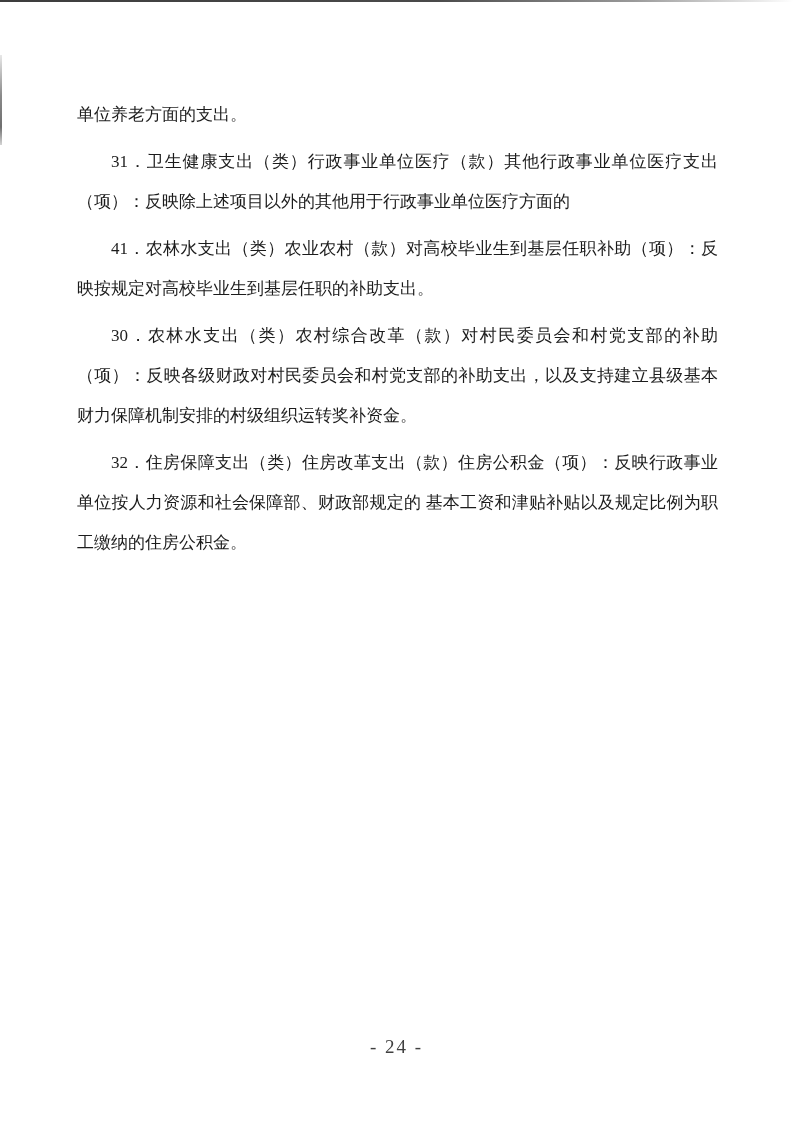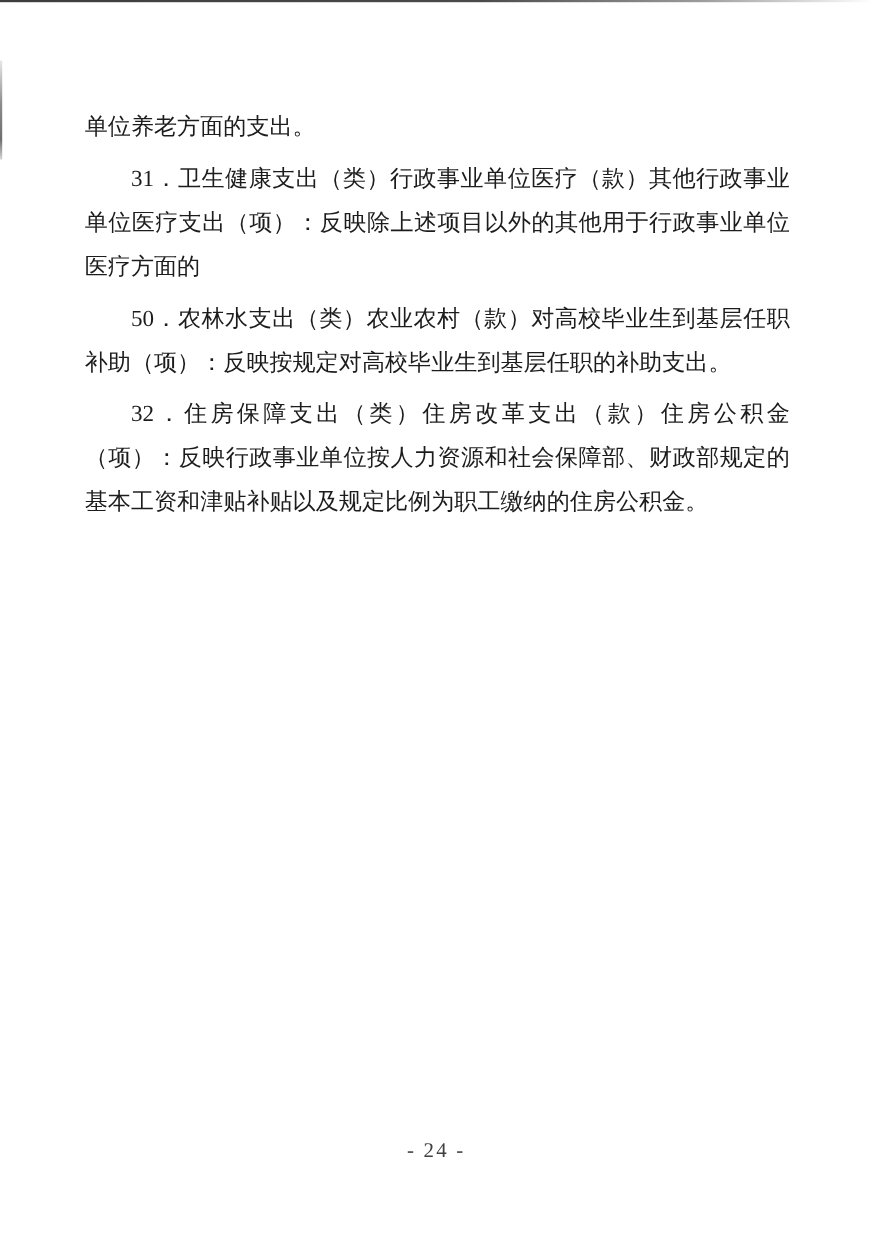--- a/index.html
+++ b/index.html
@@ -36,21 +36,21 @@
     height: 90px;
     background: linear-gradient(to bottom, #e8e8e8 0%, #8a8a8a 45%, #6f6f6f 80%, #d5d5d5 100%);
   }
   
   .content {
     position: absolute;
     top: 95px;
     left: 77px;
     width: 641px;
     color: #1c1c1c;
-    font-size: 21px;
+    font-size: 17px;
     line-height: 40px;
     text-align: justify;
   }
   .para {
     margin: 0 0 7px 0;
     text-indent: 2em;
   }
   .para.no-indent {
     text-indent: 0;
   }
@@ -73,19 +73,20 @@
 <body>
 
 <div class="page">
 
   <div class="artifact-top"></div>
   <div class="artifact-left"></div>
 
   <div class="content">
     <p class="para no-indent">单位养老方面的支出。</p>
     <p class="para">31．卫生健康支出（类）行政事业单位医疗（款）其他行政事业单位医疗支出（项）：反映除上述项目以外的其他用于行政事业单位医疗方面的</p>
-    <p class="para">50．农林水支出（类）农业农村（款）对高校毕业生到基层任职补助（项）：反映按规定对高校毕业生到基层任职的补助支出。</p>
+    <p class="para">41．农林水支出（类）农业农村（款）对高校毕业生到基层任职补助（项）：反映按规定对高校毕业生到基层任职的补助支出。</p>
+    <p class="para">30．农林水支出（类）农村综合改革（款）对村民委员会和村党支部的补助（项）：反映各级财政对村民委员会和村党支部的补助支出，以及支持建立县级基本财力保障机制安排的村级组织运转奖补资金。</p>
     <p class="para">32．住房保障支出（类）住房改革支出（款）住房公积金（项）：反映行政事业单位按人力资源和社会保障部、财政部规定的 基本工资和津贴补贴以及规定比例为职工缴纳的住房公积金。</p>
   </div>
 
   <div class="footer">- 24 -</div>
 
 </div>
 
 </body></html>

